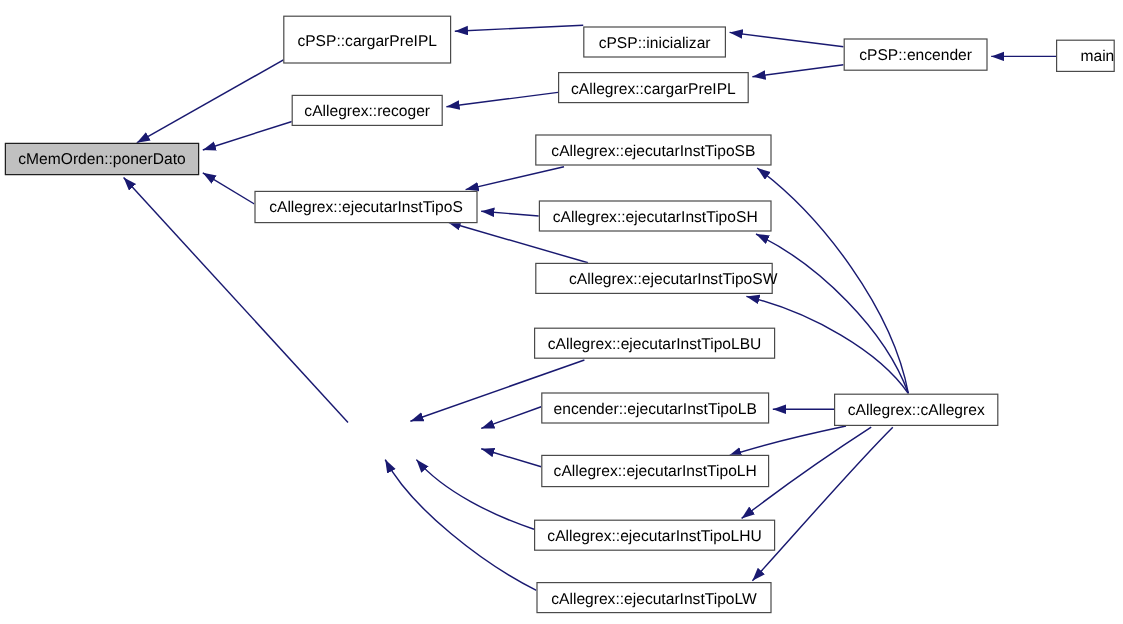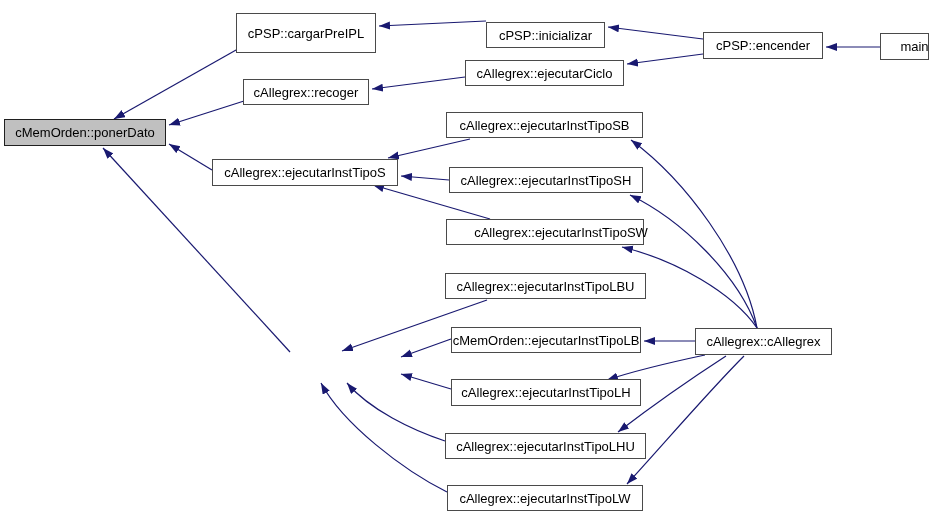--- a/index.html
+++ b/index.html
@@ -58,35 +58,35 @@
   <div class="node root" style="left:4px;top:119px;width:162px;height:27px;">cMemOrden::ponerDato</div>
 
   <div class="node" style="left:236px;top:13px;width:140px;height:40px;">cPSP::cargarPreIPL</div>
 
   <div class="node" style="left:486px;top:6px;width:119px;height:26px;margin-top:16px;">cPSP::inicializar</div>
 
   <div class="node" style="left:703px;top:32px;width:120px;height:27px;">cPSP::encender</div>
 
   <div class="node" style="left:880px;top:33px;width:49px;height:27px;padding-left:20px;">main</div>
 
-  <div class="node" style="left:465px;top:60px;width:159px;height:26px;">cAllegrex::ejecutarCiclo</div>
+  <div class="node" style="left:465px;top:60px;width:159px;height:26px;">cAllegrex::cargarPreIPL</div>
 
   <div class="node" style="left:243px;top:79px;width:126px;height:26px;">cAllegrex::recoger</div>
 
   <div class="node" style="left:212px;top:159px;width:186px;height:27px;">cAllegrex::ejecutarInstTipoS</div>
 
   <div class="node" style="left:446px;top:112px;width:197px;height:26px;">cAllegrex::ejecutarInstTipoSB</div>
 
   <div class="node" style="left:449px;top:167px;width:194px;height:26px;">cAllegrex::ejecutarInstTipoSH</div>
 
   <div class="node" style="left:446px;top:219px;width:198px;height:26px;padding-left:32px;">cAllegrex::ejecutarInstTipoSW</div>
 
   <div class="node" style="left:445px;top:273px;width:201px;height:26px;">cAllegrex::ejecutarInstTipoLBU</div>
 
-  <div class="node" style="left:451px;top:327px;width:190px;height:26px;">cMemOrden::ejecutarInstTipoLB</div>
+  <div class="node" style="left:451px;top:327px;width:190px;height:26px;">encender::ejecutarInstTipoLB</div>
 
   <div class="node" style="left:695px;top:328px;width:137px;height:27px;">cAllegrex::cAllegrex</div>
 
   <div class="node" style="left:451px;top:379px;width:190px;height:27px;">cAllegrex::ejecutarInstTipoLH</div>
 
   <div class="node" style="left:445px;top:433px;width:201px;height:26px;">cAllegrex::ejecutarInstTipoLHU</div>
 
   <div class="node" style="left:447px;top:485px;width:196px;height:26px;">cAllegrex::ejecutarInstTipoLW</div>
 
 

